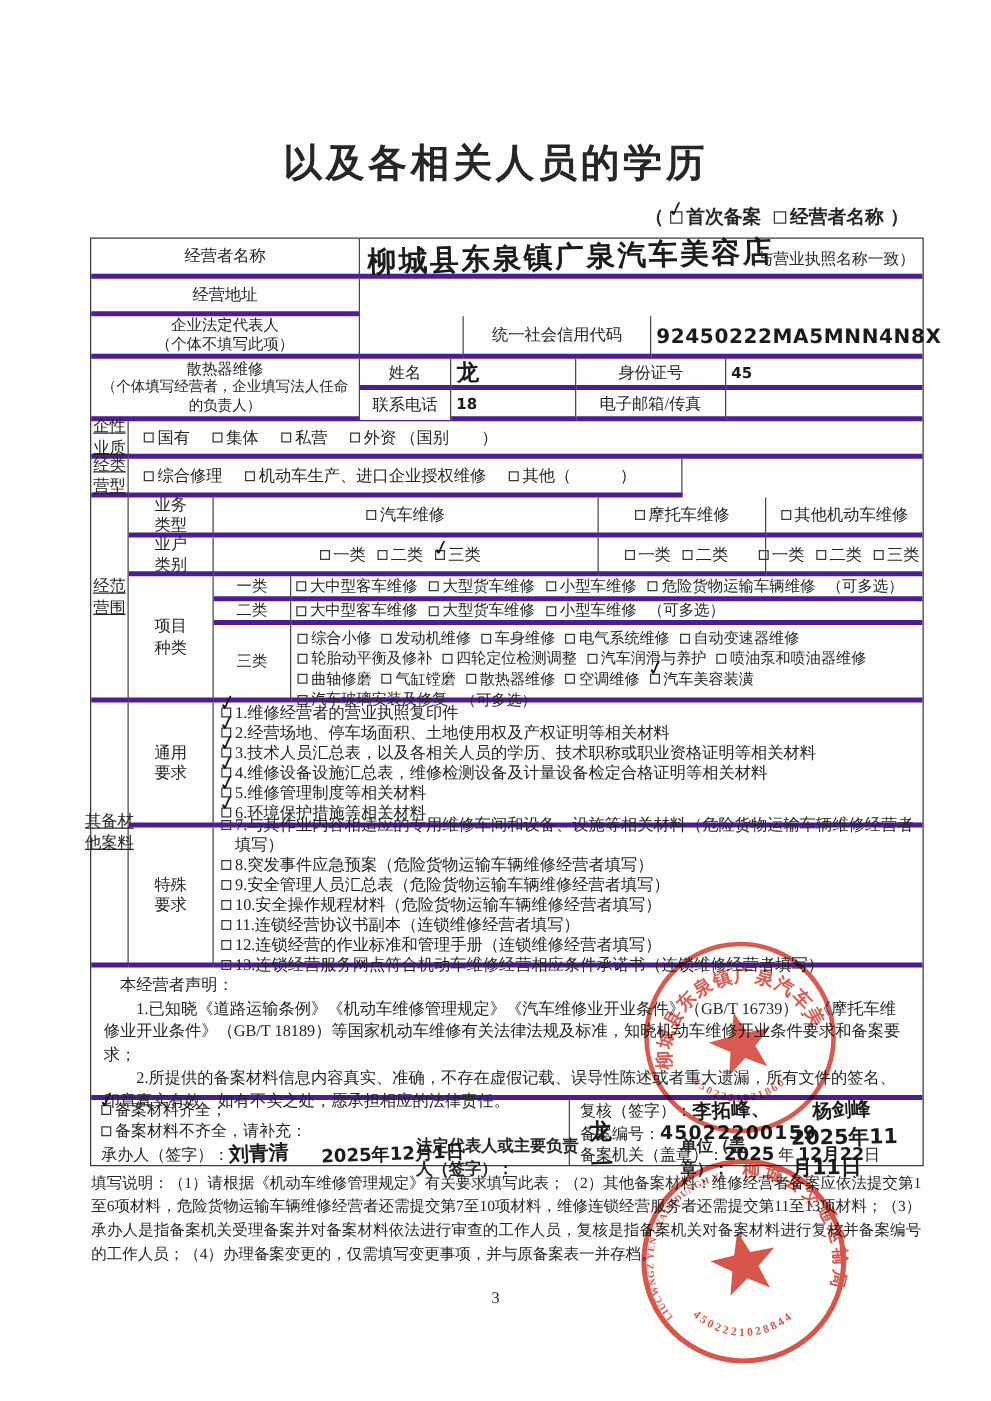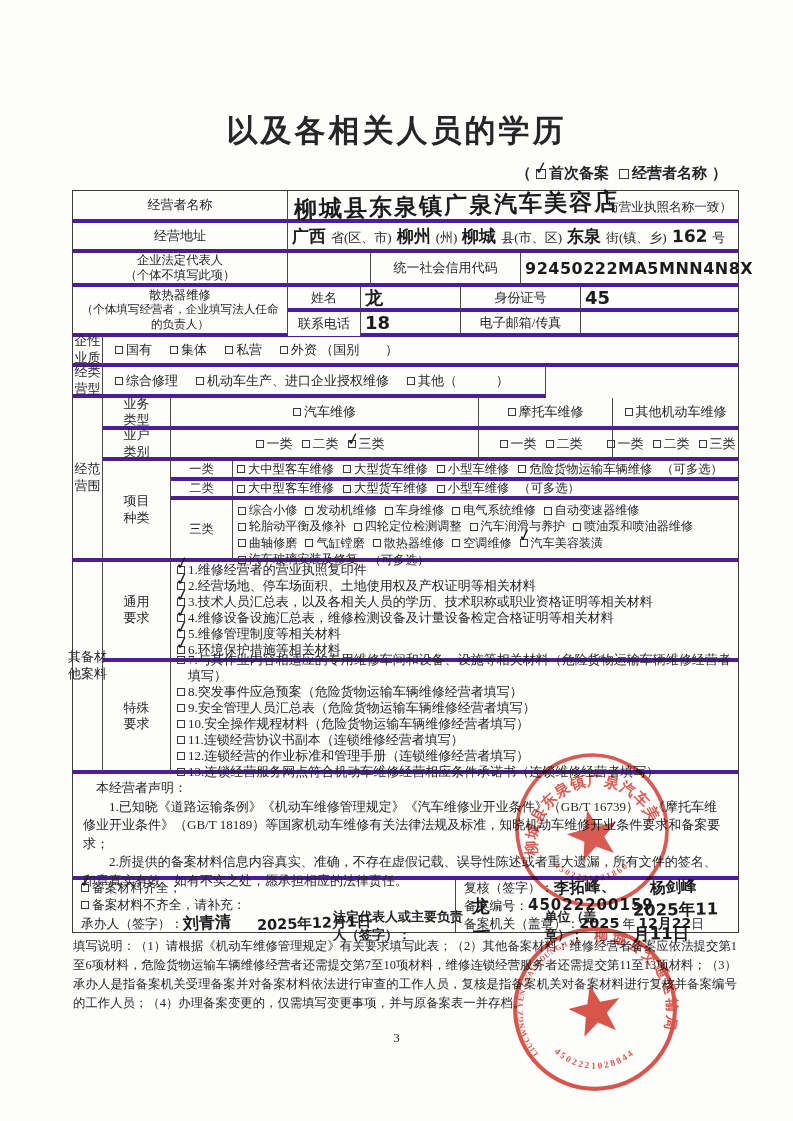--- a/index.html
+++ b/index.html
@@ -22,21 +22,21 @@
   .col{display:flex;flex-direction:column;flex:1;min-width:0;}
   .grow{flex:1;min-width:0;}
   .center{justify-content:center;text-align:center;}
   .lblcell{justify-content:center;text-align:center;flex-direction:column;line-height:1.25;}
   .w215{width:215px;flex:none;}
   .w83{width:83px;flex:none;}
   .w150{width:150px;flex:none;}
   .w73{width:73px;flex:none;}
   .w100{width:100px;flex:none;}
   .w120{width:120px;flex:none;}
-  .w30{width:30px;flex:none;}
+  .w30{width:30px;flex:none;text-decoration:underline;}
   .w68{width:68px;flex:none;}
   .w62{width:62px;flex:none;}
   .w308{width:308px;flex:none;}
   .w134{width:134px;flex:none;}
   .w443{width:443px;flex:none;}
   .w383{width:383px;flex:none;}
   .h32{height:32px;}.h30{height:30px;}.h34{height:34px;}.h25{height:25px;}
   .h31{height:31px;}.h20{height:20px;}.h19{height:19px;}.h62{height:62px;}
   .h100{height:100px;}.h112{height:112px;}.h106{height:106px;}.h52{height:52px;}
   .sm{font-size:12.3px;}
@@ -58,21 +58,21 @@
   .mat-row .opt{white-space:normal;align-items:flex-start;}
   .mat-row .cb{margin-top:4px;}
   .listcell{flex-direction:column;align-items:stretch;justify-content:center;
             padding:3px 6px;font-size:13px;}
   
   .hw{font-family:"DejaVu Sans",sans-serif;font-weight:700;color:#1b1b1b;}
   .hw-name{font-size:23px;transform:rotate(-1.5deg);display:inline-block;
            white-space:nowrap;letter-spacing:2px;margin-left:2px;}
   .hw-mid{font-size:17px;display:inline-block;transform:rotate(-1deg);}
   .hw-code{font-size:16px;letter-spacing:.5px;white-space:nowrap;}
-  .hw-sm{font-size:18px;}
+  .hw-sm{font-size:12px;}
   .hw-sig{font-size:18px;display:inline-block;transform:rotate(-3deg);}
   .addr{display:flex;align-items:baseline;gap:5px;flex-wrap:nowrap;white-space:nowrap;
         overflow:visible;}
   .note-right{position:absolute;right:6px;top:8px;font-size:12.6px;}
   .rel{position:relative;}
   
   .decl{flex-direction:column;align-items:stretch;padding:5px 10px;line-height:1.43;
         justify-content:flex-start;font-size:13px;}
   .decl p{margin:0;text-indent:2em;}
   .decl .intro{text-indent:1em;}
@@ -112,34 +112,20 @@
     <div class="tr h32">
       <div class="td w215 center">经营者名称</div>
       <div class="td grow last rel">
         <span class="hw hw-name">柳城县东泉镇广泉汽车美容店</span>
         <span class="note-right">（与营业执照名称一致）</span>
       </div>
     </div>
 
     <div class="tr h30">
       <div class="td w215 center">经营地址</div>
-      <div class="td grow last">
-        <span class="addr">
-          <span class="hw hw-mid">广西</span>
-          <span>省(区、市)</span>
-          <span class="hw hw-mid">柳州</span>
-          <span>(州)</span>
-          <span class="hw hw-mid">柳城</span>
-          <span>县(市、区)</span>
-          <span class="hw hw-mid">东泉</span>
-          <span>街(镇、乡)</span>
-          <span class="hw hw-mid">162</span>
-          <span>号</span>
-        </span>
-      </div>
     </div>
 
     <div class="tr h34">
       <div class="td w215 lblcell sm">
         <span>企业法定代表人</span>
         <span>（个体不填写此项）</span>
       </div>
       <div class="td w83"></div>
       <div class="td w150 center">统一社会信用代码</div>
       <div class="td grow last">

